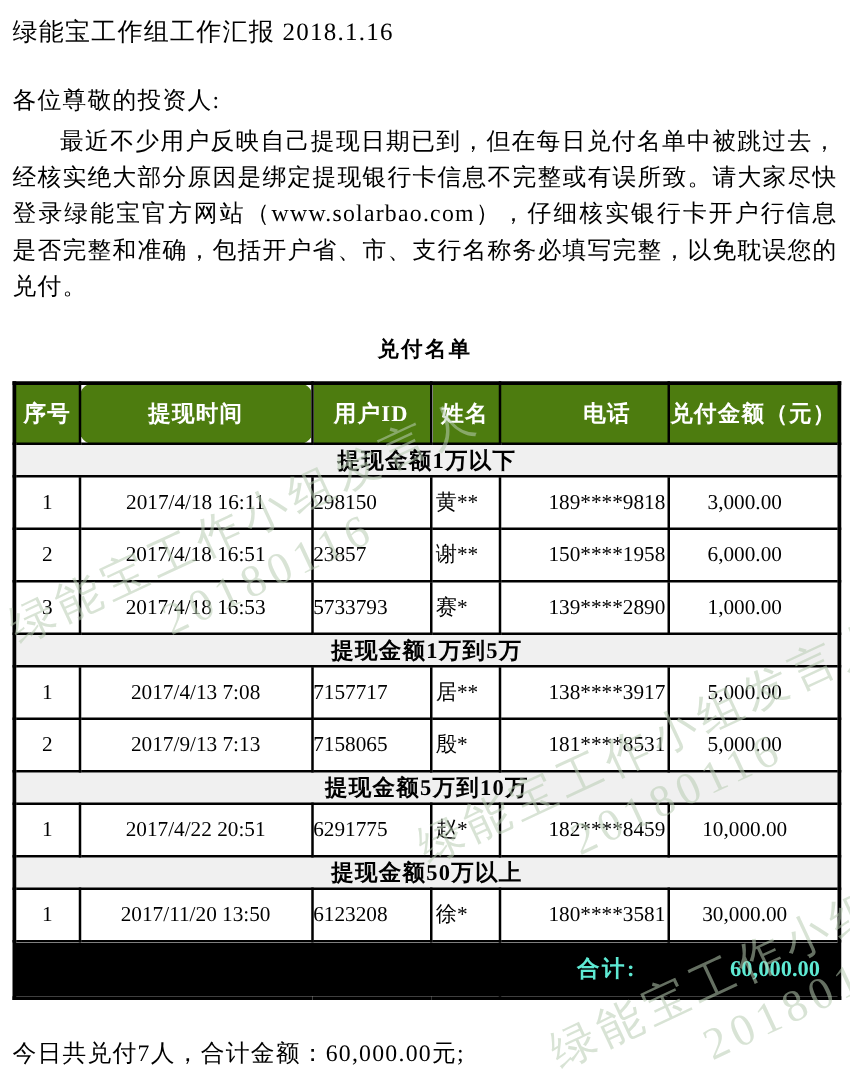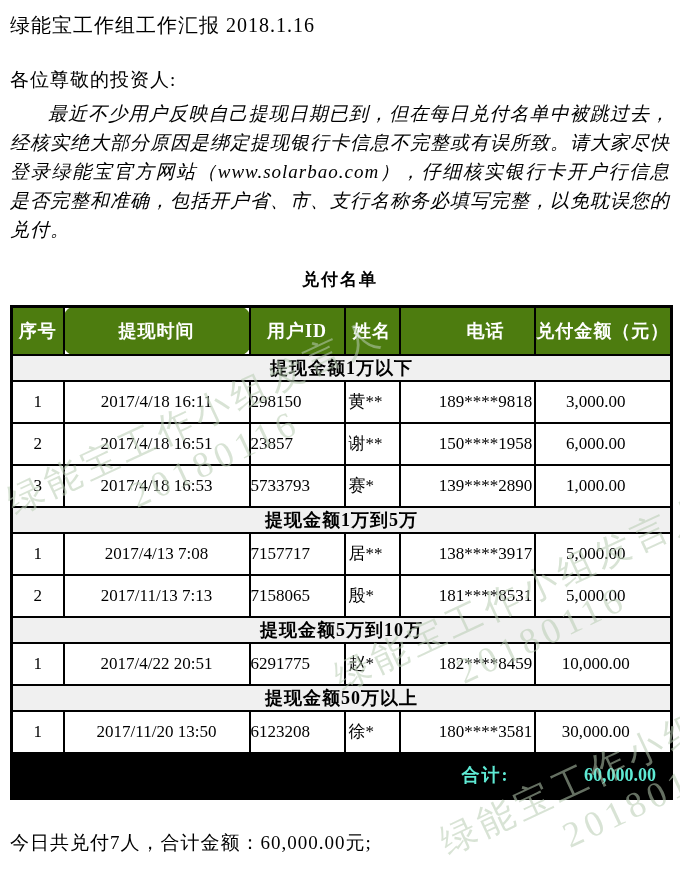--- a/index.html
+++ b/index.html
@@ -30,21 +30,20 @@
     font-size: 19px;
     letter-spacing: 1px;
   }
   .body-paragraph {
     margin-top: 6px;
     font-size: 19px;
     line-height: 29px;
     letter-spacing: 1px;
     text-indent: 2em;
     text-align: justify;
-    font-style: italic;
   }
   .table-title {
     margin-top: 24px;
     text-align: center;
     font-size: 17px;
     font-weight: bold;
     letter-spacing: 2px;
   }
 
   table.payment-table {
@@ -213,21 +212,21 @@
           <tr class="data-row">
             <td class="col0">1</td>
             <td class="col1">2017/4/13 7:08</td>
             <td class="col2">7157717</td>
             <td class="col3">居**</td>
             <td class="col4">138****3917</td>
             <td class="col5">5,000.00</td>
           </tr>
           <tr class="data-row">
             <td class="col0">2</td>
-            <td class="col1">2017/11/13 7:13</td>
+            <td class="col1">2017/9/13 7:13</td>
             <td class="col2">7158065</td>
             <td class="col3">殷*</td>
             <td class="col4">181****8531</td>
             <td class="col5">5,000.00</td>
           </tr>
           <tr class="section-row">
             <td colspan="6">提现金额5万到10万</td>
           </tr>
           <tr class="data-row">
             <td class="col0">1</td>

